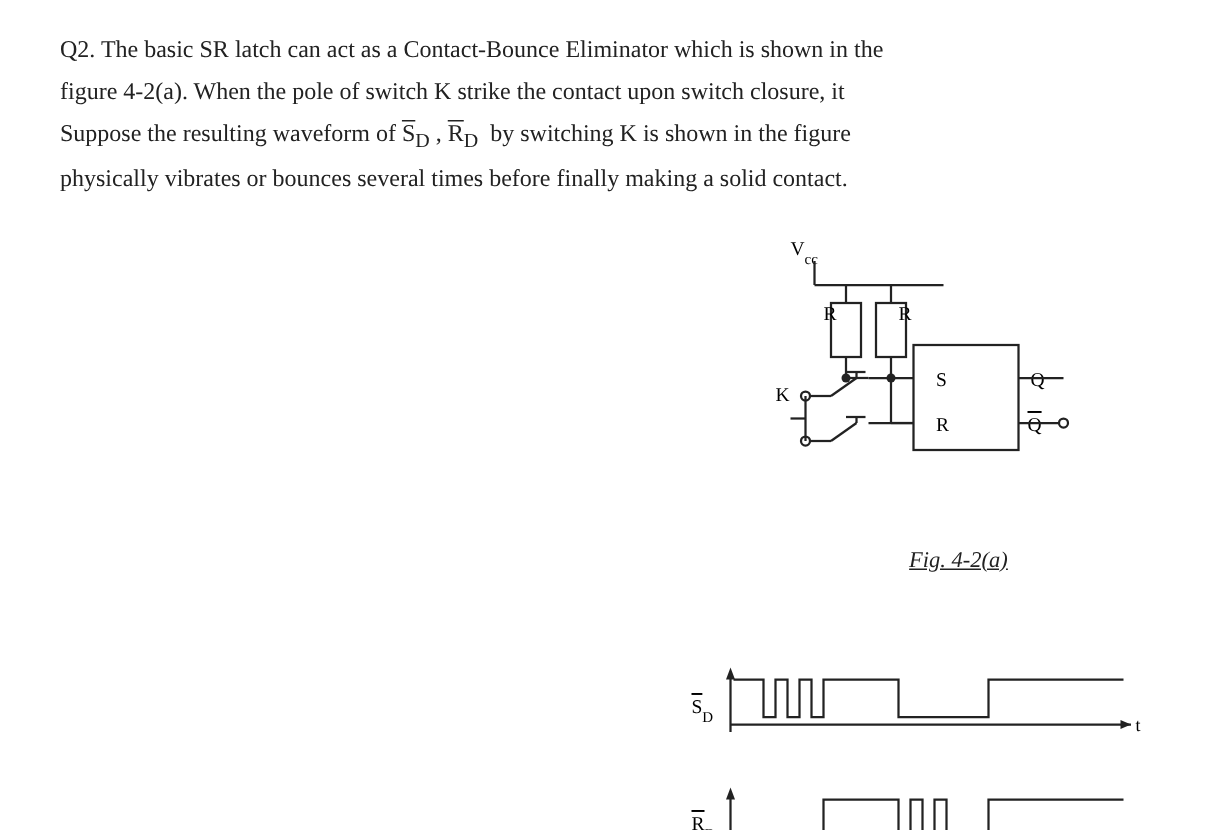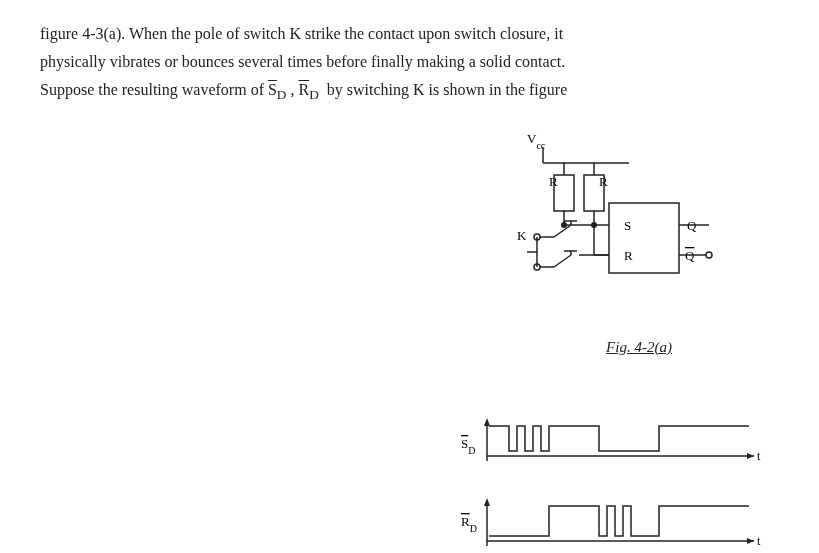--- a/index.html
+++ b/index.html
@@ -49,23 +49,24 @@
     }
     svg text {
       font-family: "Times New Roman", Times, serif;
     }
   </style>
 </head>
 <body>
 
 <div>
   <div class="text-block">
-    <span class="text-line">figure 4-3(a). When the pole of switch K strike the contact upon switch closure, it</span>
+    <span class="text-line">Q2. The basic SR latch can act as a Contact-Bounce Eliminator which is shown in the</span>
+    <span class="text-line">figure 4-2(a). When the pole of switch K strike the contact upon switch closure, it</span>
+    <span class="text-line">Suppose the resulting waveform of <span class="overline">S</span><sub>D</sub> , <span class="overline">R</span><sub>D</sub>&nbsp; by switching K is shown in the figure</span>
     <span class="text-line">physically vibrates or bounces several times before finally making a solid contact.</span>
-    <span class="text-line">Suppose the resulting waveform of <span class="overline">S</span><sub>D</sub> , <span class="overline">R</span><sub>D</sub>&nbsp; by switching K is shown in the figure</span>
   </div>
 </div>
 
 <div class="figures-row">
 
   <div class="fig-a">
     <svg width="280" height="200">
 
       <text x="28" y="18" font-size="13">V<tspan baseline-shift="sub" font-size="10">cc</tspan></text>
 

